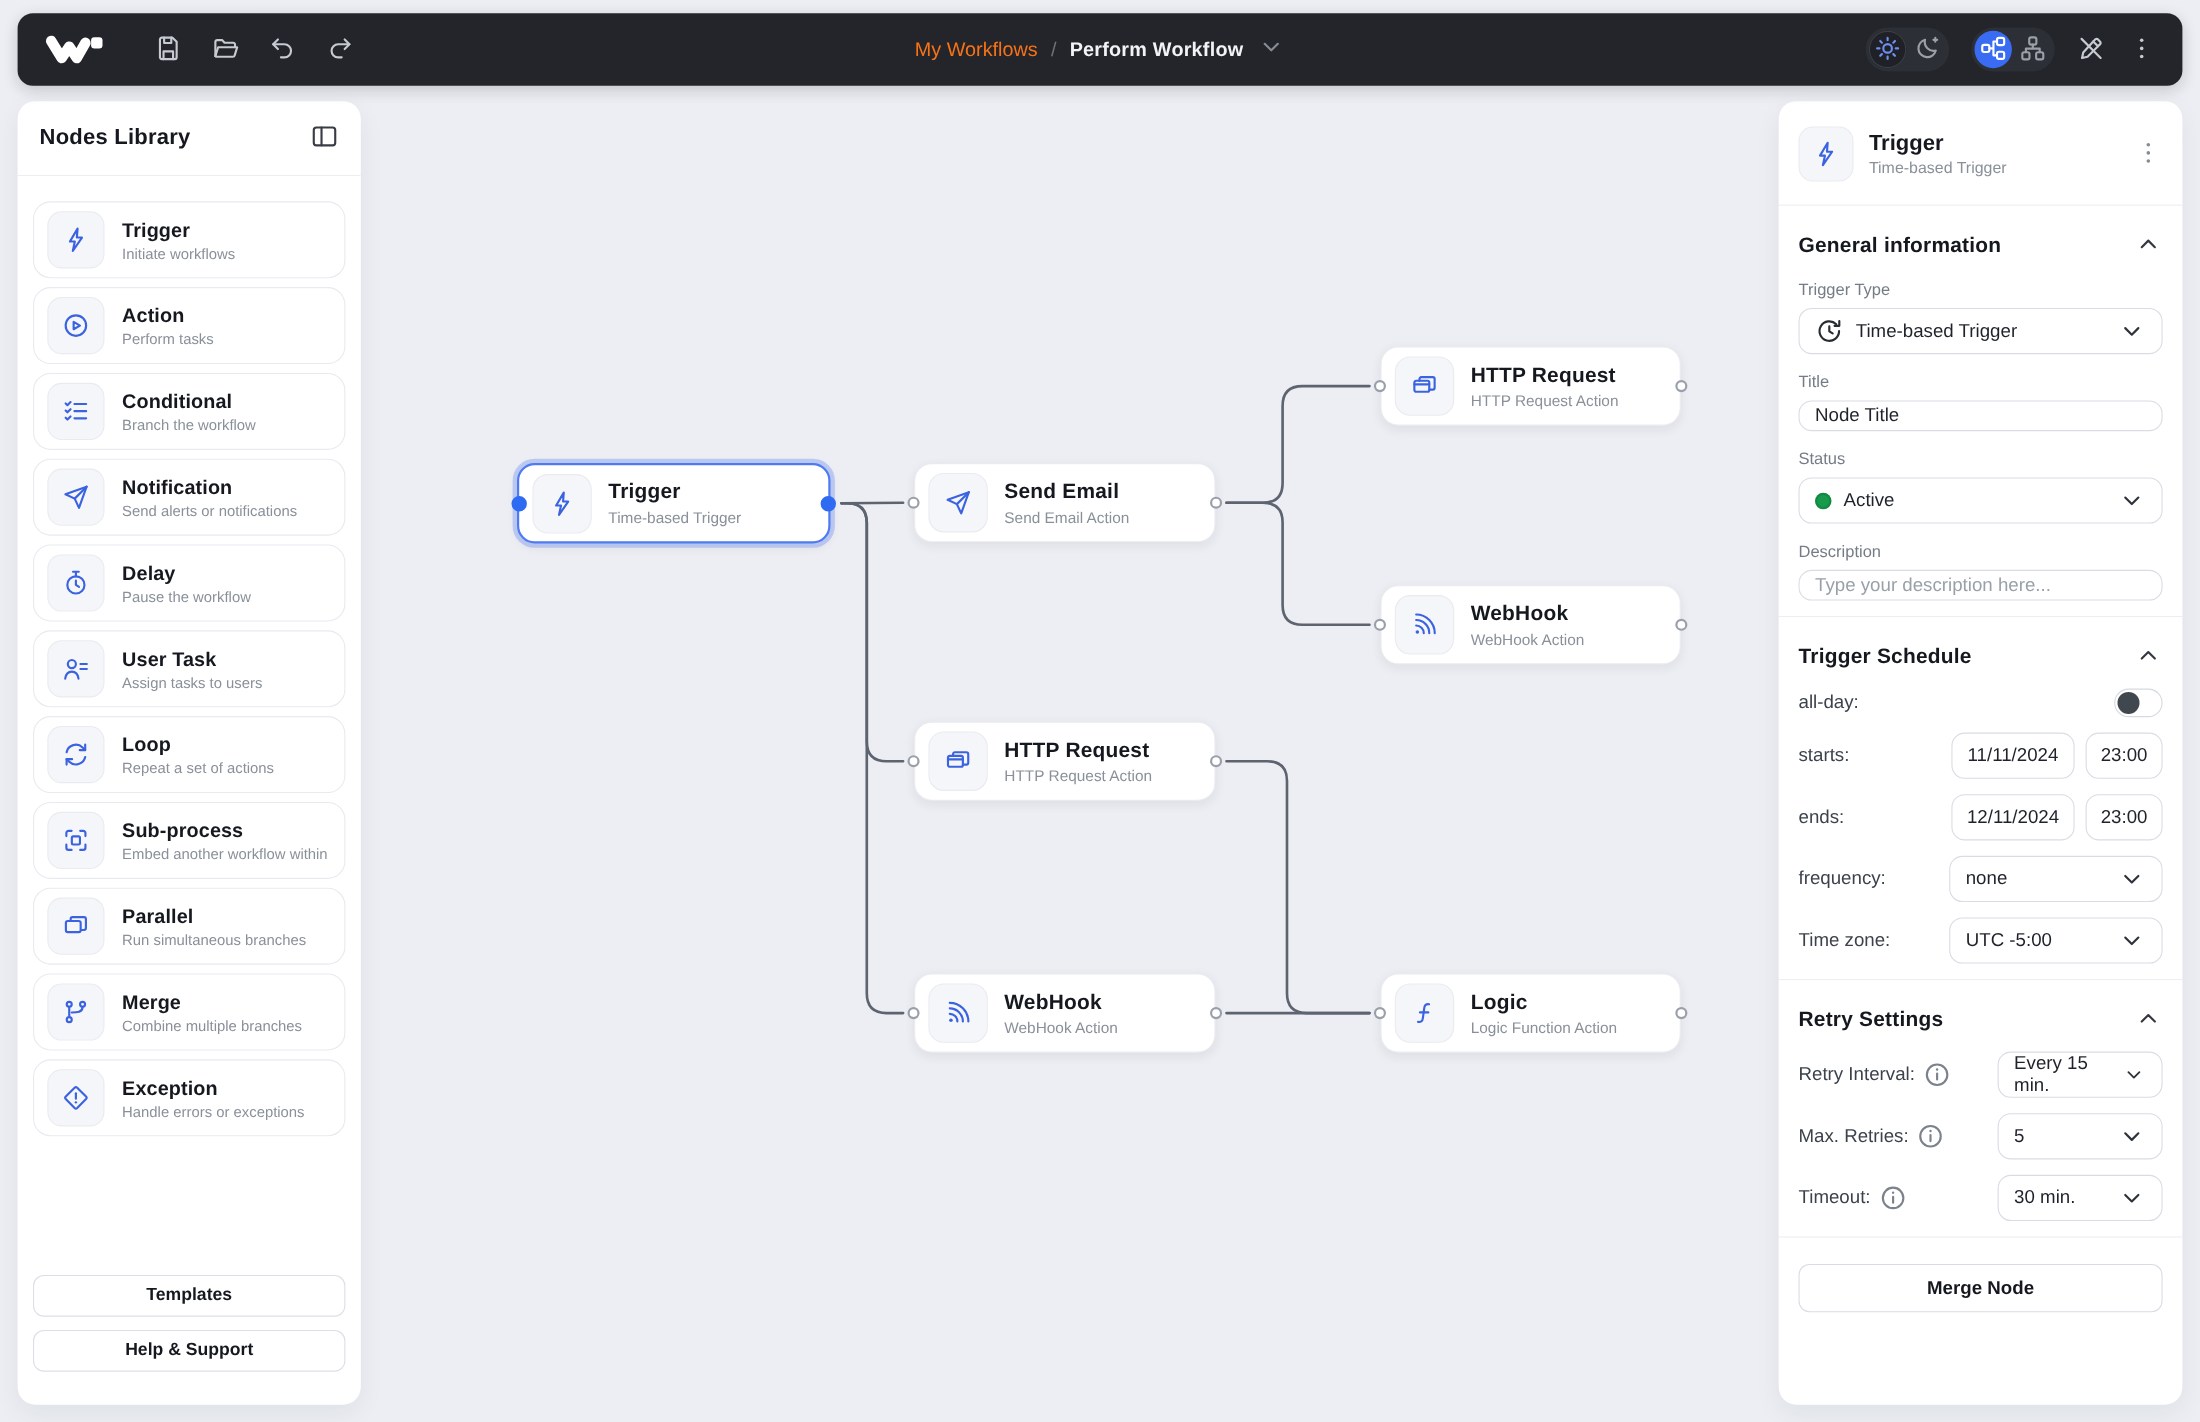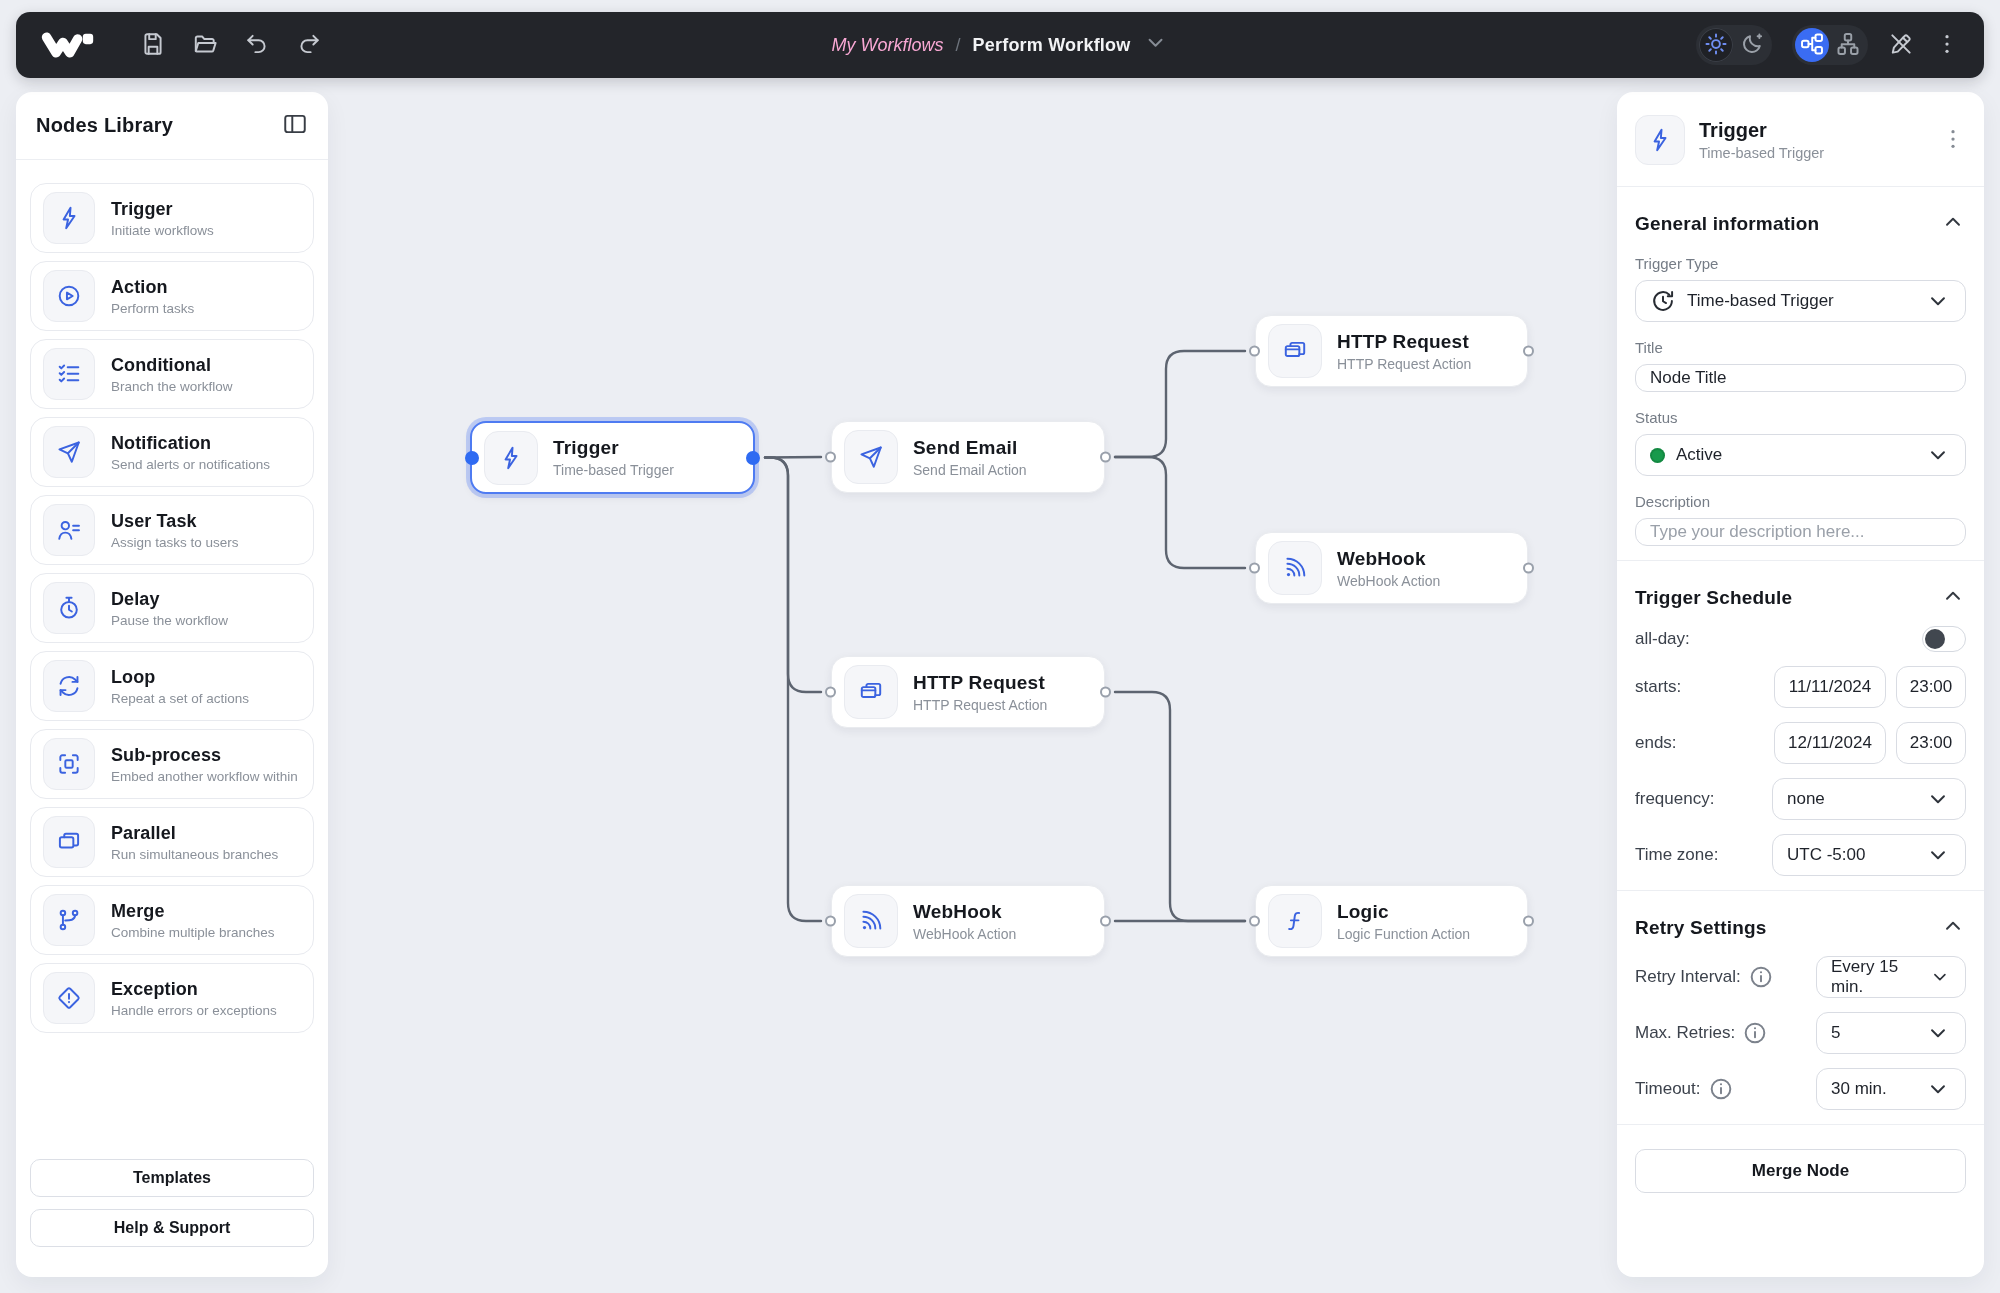--- a/index.html
+++ b/index.html
@@ -26,21 +26,21 @@
 
   
   .topbar{position:absolute;left:16px;right:16px;top:12px;height:66px;background:#23252a;border-radius:14px;
           display:flex;align-items:center;padding:0 24px;z-index:30;box-shadow:0 4px 14px rgba(15,18,28,.18);}
   .tb-logo{display:flex;align-items:center;margin-right:42px;}
   .tb-logo svg{width:58px;height:38px;}
   .tb-group{display:flex;align-items:center;gap:26px;}
   .tbtn{background:none;border:none;padding:0;margin:0;color:#c6cad1;display:flex;align-items:center;cursor:pointer;}
   .tbtn svg{width:21px;height:21px;}
   .tb-center{position:absolute;left:50%;top:50%;transform:translate(-50%,-50%);display:flex;align-items:center;font-size:18px;}
-  .bc-parent{color:#f9a8d4;cursor:pointer;font-style:italic;}
+  .bc-parent{color:#f97316;cursor:pointer;}
   .bc-sep{color:#6d737c;margin:0 12px;}
   .bc-cur{color:#f2f3f5;font-weight:600;letter-spacing:.2px;}
   .bc-chev{color:#868c95;margin-left:12px;display:flex;}
   .bc-chev svg{width:17px;height:17px;}
   .tb-right{margin-left:auto;display:flex;align-items:center;gap:20px;}
   .pill{background:#2c2f35;border-radius:20px;height:40px;display:flex;align-items:center;padding:0 3px;gap:2px;}
   .pbtn{width:34px;height:34px;border-radius:50%;border:none;background:none;display:flex;align-items:center;justify-content:center;
         color:#9aa0a8;cursor:pointer;padding:0;}
   .pbtn svg{width:19px;height:19px;}
   .pbtn.active-sun{background:#1f2126;color:#6f8ef2;box-shadow:inset 0 0 0 1px #3a3e46;}
@@ -381,41 +381,41 @@
             </svg>
           </span>
           <span class="lib-tx">
             <b>Notification</b>
             <small>Send alerts or notifications</small>
           </span>
         </div>
         <div class="lib-item">
           <span class="lib-ic">
             <svg viewBox="0 0 24 24" fill="none" stroke="currentColor" stroke-width="1.8" stroke-linecap="round" stroke-linejoin="round" style="width:100%;height:100%;max-width:26px;max-height:26px;">
+              <circle cx="12" cy="13.6" r="7.2"></circle>
+              <path d="M12 10v3.6l2.6 1.6"></path>
+              <path d="M9.6 2.6h4.8M12 2.6v3.8"></path>
+            </svg>
+          </span>
+          <span class="lib-tx">
+            <b>Delay</b>
+            <small>Pause the workflow</small>
+          </span>
+        </div>
+        <div class="lib-item">
+          <span class="lib-ic">
+            <svg viewBox="0 0 24 24" fill="none" stroke="currentColor" stroke-width="1.8" stroke-linecap="round" stroke-linejoin="round" style="width:100%;height:100%;max-width:26px;max-height:26px;">
               <circle cx="8.6" cy="8" r="3.4"></circle>
               <path d="M3 20.2c.6-3.8 2.8-5.8 5.6-5.8s5 2 5.6 5.8"></path>
               <path d="M15.8 8h5.4M15.8 12.2h5.4"></path>
             </svg>
           </span>
           <span class="lib-tx">
             <b>User Task</b>
             <small>Assign tasks to users</small>
-          </span>
-        </div>
-        <div class="lib-item">
-          <span class="lib-ic">
-            <svg viewBox="0 0 24 24" fill="none" stroke="currentColor" stroke-width="1.8" stroke-linecap="round" stroke-linejoin="round" style="width:100%;height:100%;max-width:26px;max-height:26px;">
-              <circle cx="12" cy="13.6" r="7.2"></circle>
-              <path d="M12 10v3.6l2.6 1.6"></path>
-              <path d="M9.6 2.6h4.8M12 2.6v3.8"></path>
-            </svg>
-          </span>
-          <span class="lib-tx">
-            <b>Delay</b>
-            <small>Pause the workflow</small>
           </span>
         </div>
         <div class="lib-item">
           <span class="lib-ic">
             <svg viewBox="0 0 24 24" fill="none" stroke="currentColor" stroke-width="1.8" stroke-linecap="round" stroke-linejoin="round" style="width:100%;height:100%;max-width:26px;max-height:26px;">
               <path d="M4.2 10A8 8 0 0 1 17.6 6l2.2 2.2"></path>
               <path d="M19.8 3.6v4.6h-4.6"></path>
               <path d="M19.8 14a8 8 0 0 1-13.4 4l-2.2-2.2"></path>
               <path d="M4.2 20.4v-4.6h4.6"></path>
             </svg>

